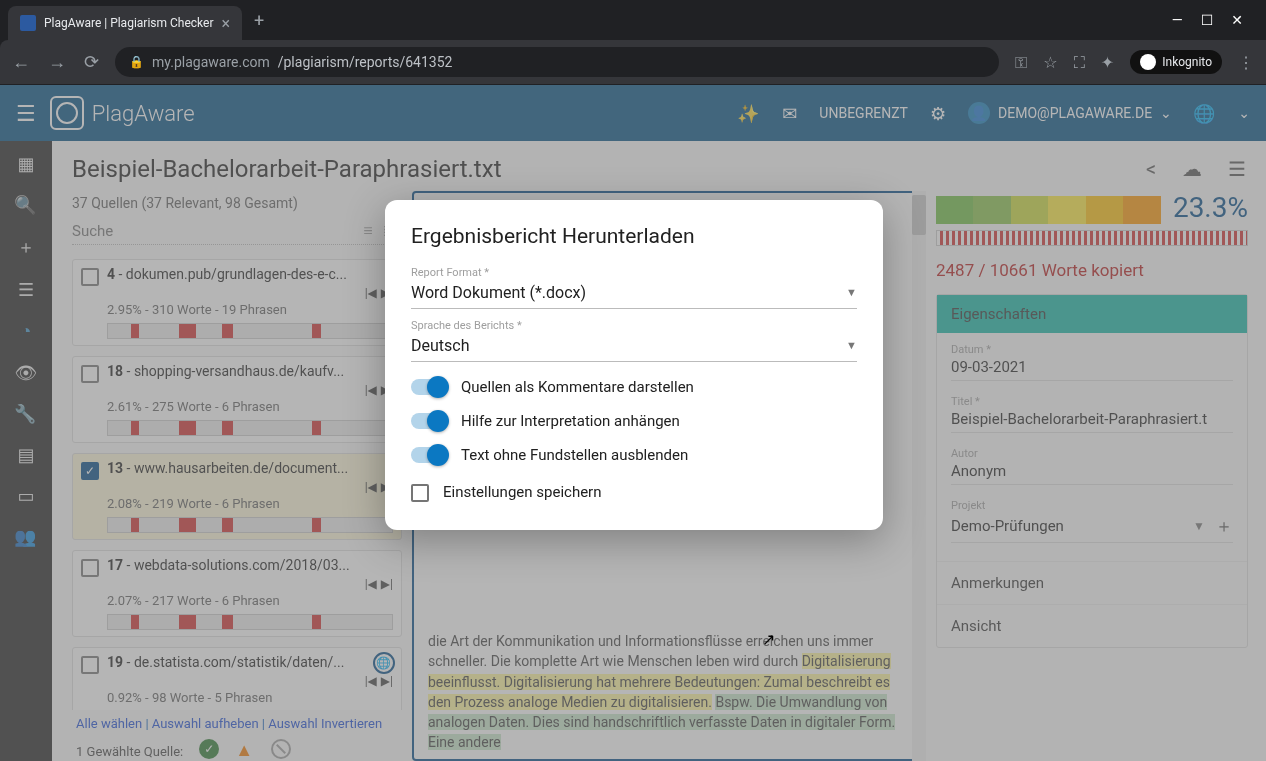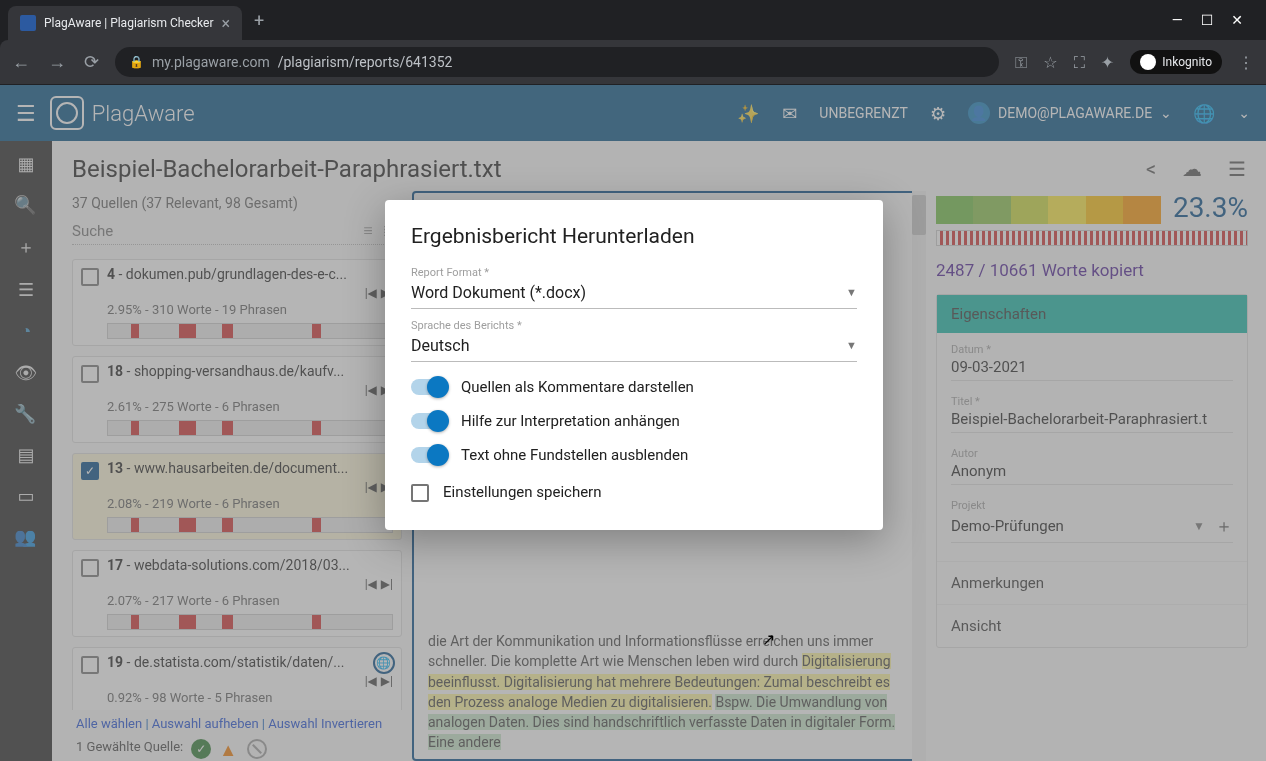--- a/index.html
+++ b/index.html
@@ -64,21 +64,21 @@
 .si-title { font-size:14px; color:#212121; overflow:hidden; text-overflow:ellipsis; white-space:nowrap; flex:1; }
 .si-title b{font-weight:700;}
 .si-meta { font-size:13px; color:#616161; margin-left:26px; margin-top:16px; }
 .si-nav { position:absolute; right:8px; top:26px; display:flex; gap:4px; color:#444; font-size:12px; }
 .si-nav span{cursor:pointer;}
 .si-bar { height:16px; background:#eee; margin:6px 0 2px 26px; position:relative; border:1px solid #ccc; }
 .si-bar .m { position:absolute; top:0; bottom:0; background:#d32f2f; }
 .globe-badge { position:absolute; right:6px; top:4px; width:22px; height:22px; border:2px solid #004b87; border-radius:50%; display:flex; align-items:center; justify-content:center; color:#004b87; font-size:12px; }
 .sources-footer { padding:6px 4px; font-size:13px; color:#1565c0; }
 .sources-footer a { color:#1d4ed8; text-decoration:none; cursor:pointer; }
-.sel-footer { display:flex; align-items:flex-start; gap:8px; font-size:13px; color:#444; padding:2px 4px; }
+.sel-footer { display:flex; align-items:flex-end; gap:16px; font-size:13px; color:#444; padding:2px 4px; }
 .sel-footer .dot { width:20px; height:20px; border-radius:50%; display:inline-block; }
 .dot.g{background:#2e7d32;color:#fff;display:flex;align-items:center;justify-content:center;font-size:12px;}
 .dot.o{color:#f57c00;font-size:18px;}
 .dot.gr{width:20px;height:20px;border:2px solid #9e9e9e;border-radius:50%;position:relative;}
 .dot.gr::after{content:"";position:absolute;left:2px;right:2px;top:7px;height:2px;background:#9e9e9e;transform:rotate(45deg);}
 
 
 .text-col { flex:1; padding:0 10px; overflow:hidden; position:relative; }
 .text-panel { border:2px solid #004b87; border-radius:4px; height:100%; overflow:hidden; background:#fff; padding:8px 14px; font-size:14px; color:#424242; line-height:1.45; }
 .text-panel .hl-y { background:#fff59d; }
@@ -86,34 +86,34 @@
 .scroll-stub { position:absolute; right:0; top:0; bottom:0; width:14px; background:#f1f1f1; }
 .scroll-thumb{position:absolute; right:0; top:4px; width:14px; height:40px; background:#c7c7c7; border-radius:2px;}
 
 
 .right-col { width:340px; padding: 0 18px 0 10px; overflow:hidden; }
 .pct-box { display:flex; align-items:flex-end; gap:12px; }
 .pct-bars { flex:1; display:flex; height:28px; }
 .pb{flex:1;}
 .pct-val { font-size:28px; color:#004b87; }
 .red-strip { height:16px; margin-top:6px; background:repeating-linear-gradient(90deg,#fff,#fff 3px,#d32f2f 3px,#d32f2f 6px); border:1px solid #ccc; }
-.words-copied { font-size:17px; color:#4c1d95; margin:14px 0; }
+.words-copied { font-size:17px; color:#b91c1c; margin:14px 0; }
 .props-box { border:1px solid #ddd; border-radius:3px; }
 .props-head { background:#14b8a6; padding:10px 14px; font-size:15px; color:#333; }
 .props-body { padding:10px 14px 4px; }
 .fld { margin-bottom:14px; }
 .fld label { display:block; font-size:11px; color:#9e9e9e; margin-bottom:2px; }
 .fld .val { font-size:15px; color:#212121; border-bottom:1px solid #ddd; padding-bottom:4px; display:flex; align-items:center; }
 .fld .val .dd { margin-left:auto; color:#777; font-size:12px; }
 .fld .plus { margin-left:10px; color:#555; font-size:18px; cursor:pointer; }
 .section-link { padding:12px 14px; font-size:15px; border-top:1px solid #eee; color:#333; }
 
 
 .overlay { position:absolute; inset:85px 0 0 0; background:rgba(120,120,120,0.55); }
-.modal { position:absolute; left:385px; top:200px; width:498px; background:#fff; border-radius:4px; box-shadow:0 10px 40px rgba(0,0,0,0.3); padding:24px 26px 22px; }
+.modal { position:absolute; left:385px; top:200px; width:498px; background:#fff; border-radius:12px; box-shadow:0 10px 40px rgba(0,0,0,0.3); padding:24px 26px 22px; }
 .modal h2 { font-size:21px; font-weight:400; color:#212121; margin-bottom:18px; }
 .mfld { margin-bottom:10px; }
 .mfld label { display:block; font-size:11px; color:#9e9e9e; margin-bottom:0px; }
 .mfld .sel { display:flex; align-items:center; border-bottom:1px solid #bbb; padding:4px 0 6px; font-size:16px; color:#212121; cursor:pointer; }
 .mfld .sel .arr { margin-left:auto; color:#777; font-size:11px; }
 .toggle-row { display:flex; align-items:center; gap:14px; margin:16px 0; font-size:15px; color:#212121; }
 .toggle { width:36px; height:16px; background:#b3d4ea; border-radius:10px; position:relative; cursor:pointer; }
 .toggle .knob { position:absolute; right:-2px; top:-3px; width:22px; height:22px; background:#0b78c2; border-radius:50%; box-shadow:0 1px 3px rgba(0,0,0,0.3); }
 .check-row { display:flex; align-items:center; gap:14px; margin:18px 0 6px; font-size:15px; color:#212121; }
 .check-row .chk { width:18px; height:18px; border:2px solid #757575; border-radius:2px; }

